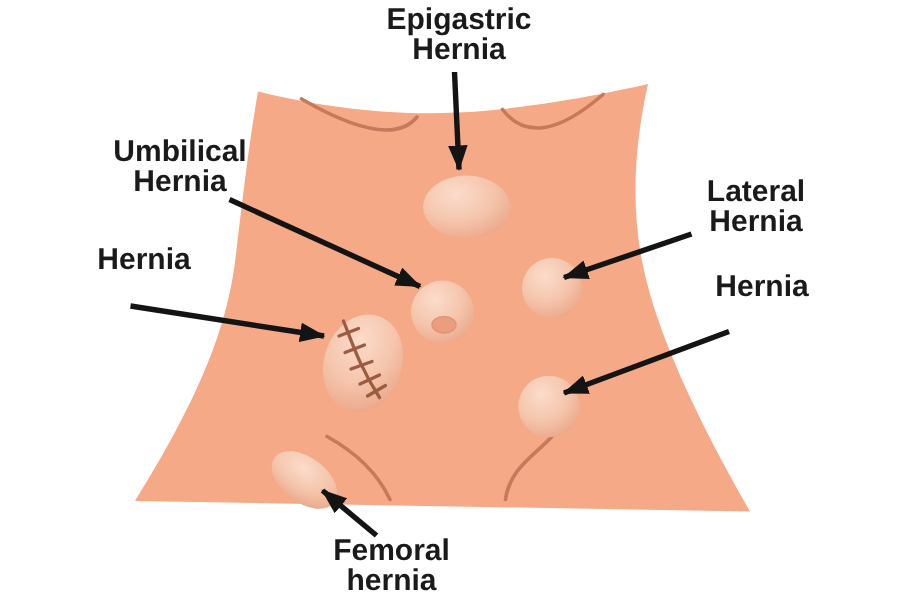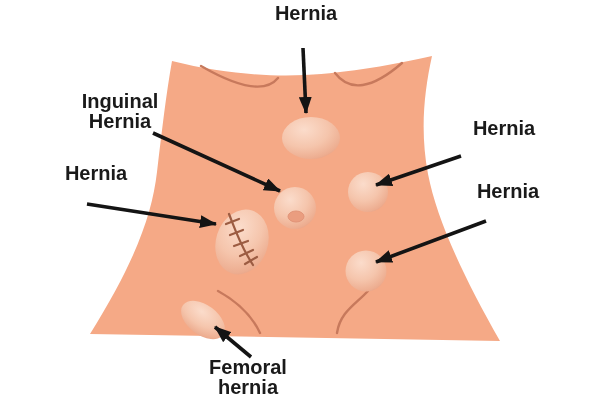--- a/index.html
+++ b/index.html
@@ -73,38 +73,40 @@
       <line x1="303" y1="48" x2="306" y2="113" marker-end="url(#ah)"></line>
       <line x1="153" y1="133" x2="280" y2="191" marker-end="url(#ah)"></line>
       <line x1="87" y1="204" x2="216" y2="224" marker-end="url(#ah)"></line>
       <line x1="461" y1="156" x2="376" y2="185" marker-end="url(#ah)"></line>
       <line x1="486" y1="221" x2="376" y2="262" marker-end="url(#ah)"></line>
       <line x1="251" y1="357" x2="215" y2="327" marker-end="url(#ah)"></line>
     </g>
   </svg>
 
   <div class="label" style="left:306px;top:3px">
+    <div>Epigastric</div>
     <div>Hernia</div>
   </div>
 
   <div class="label" style="left:120px;top:91px">
-    <div>Inguinal</div>
+    <div>Umbilical</div>
     <div>Hernia</div>
   </div>
 
   <div class="label" style="left:96px;top:163px">
     <div>Hernia</div>
   </div>
 
   <div class="label" style="left:504px;top:118px">
+    <div>Lateral</div>
     <div>Hernia</div>
   </div>
 
   <div class="label" style="left:508px;top:181px">
     <div>Hernia</div>
   </div>
 
-  <div class="label" style="left:248px;top:357px">
+  <div class="label" style="left:261px;top:357px">
     <div>Femoral</div>
     <div>hernia</div>
   </div>
 
 </div>
 
 </body></html>

